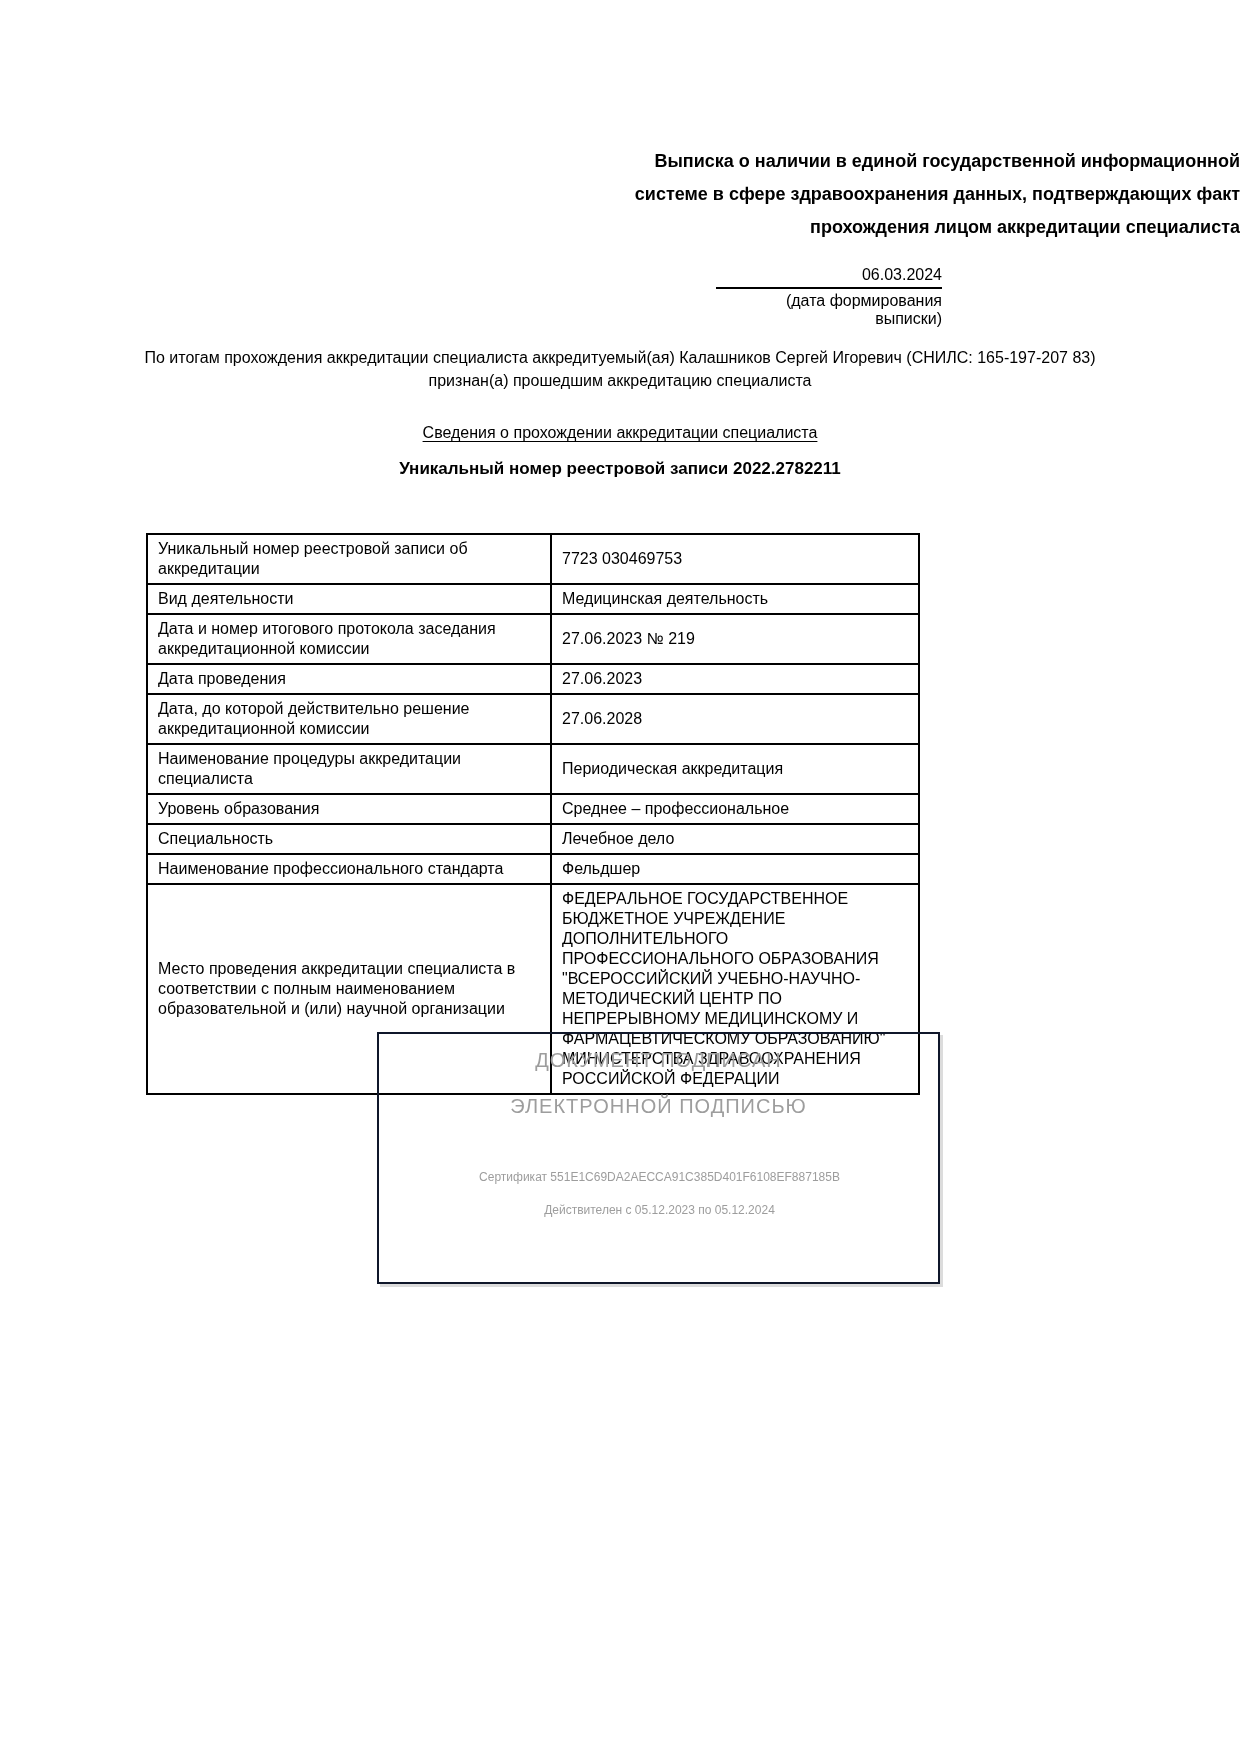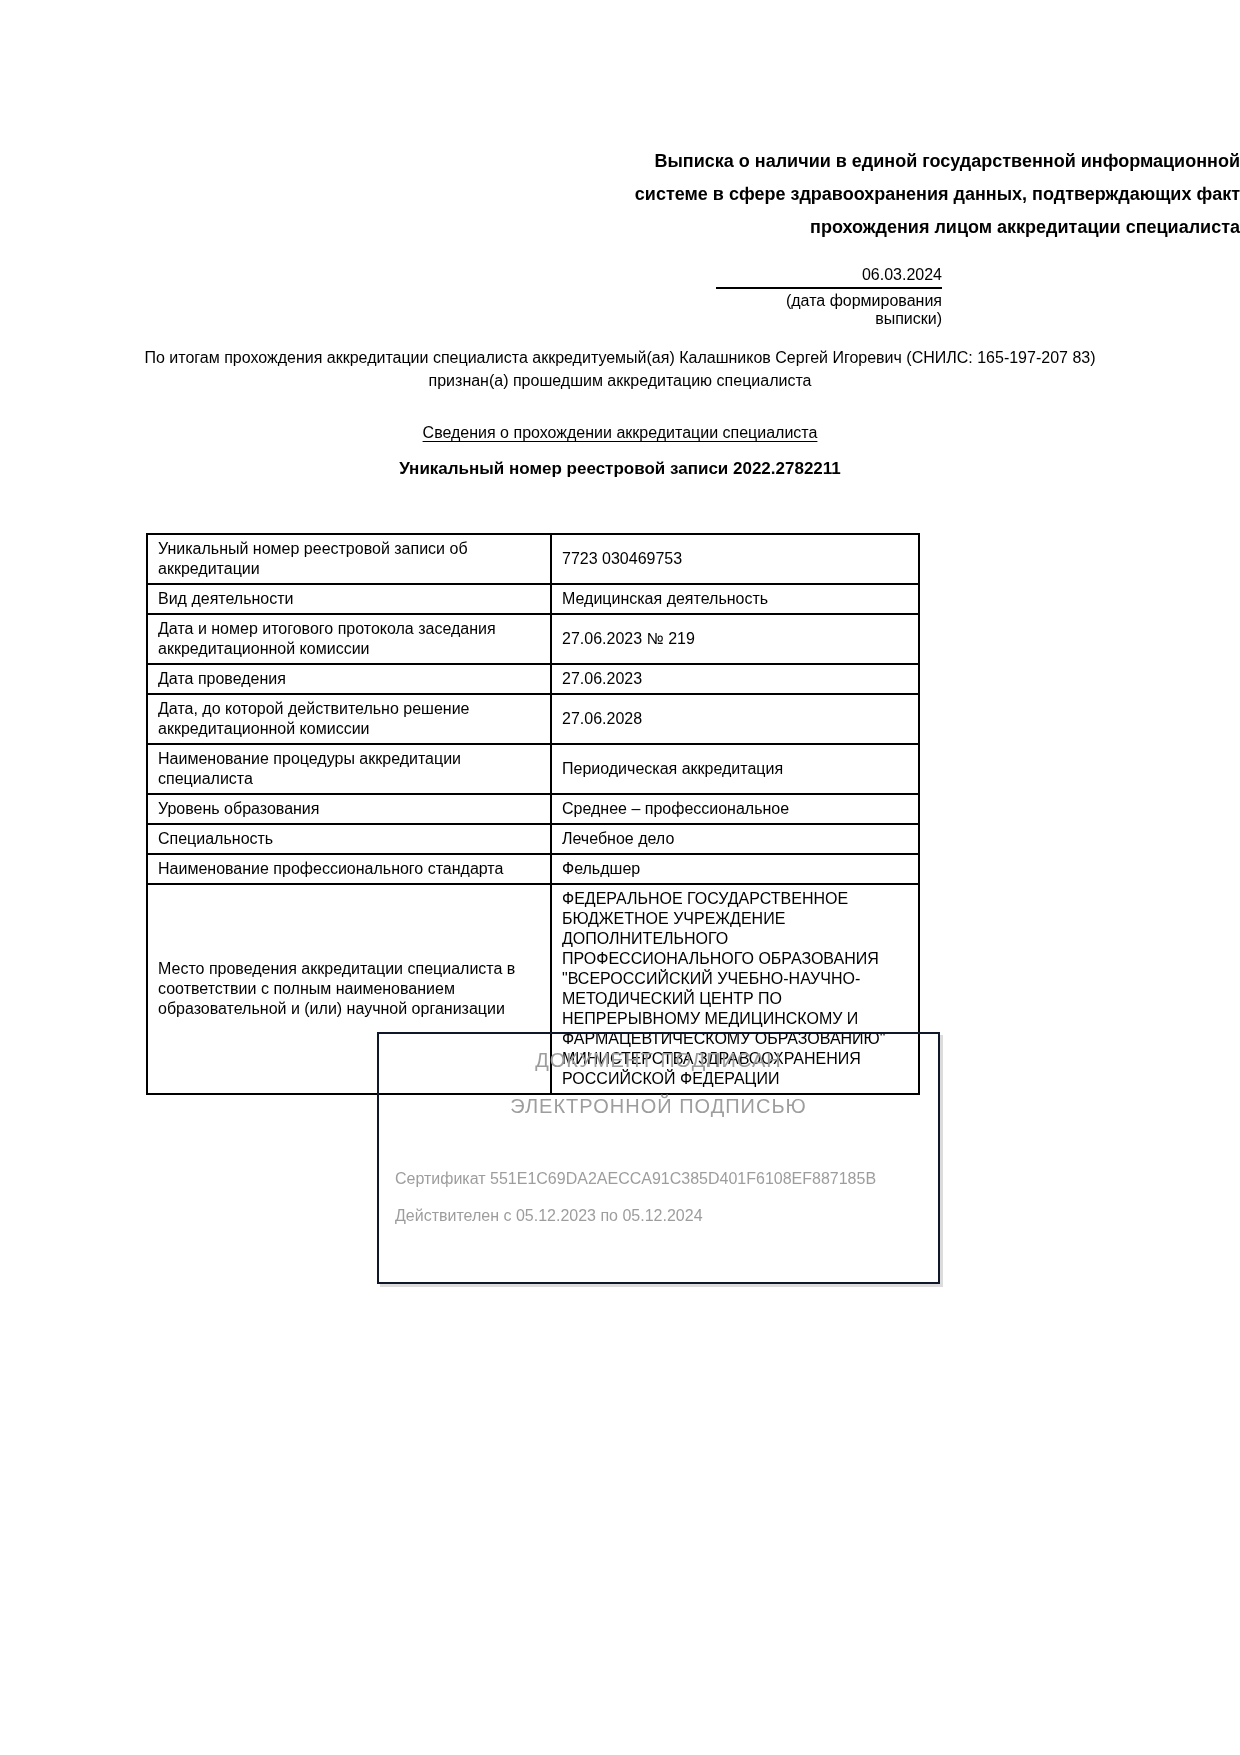--- a/index.html
+++ b/index.html
@@ -127,21 +127,22 @@
   }
   .sig-title {
     text-align: center;
     font-size: 20px;
     letter-spacing: 1px;
   }
   .sig-title.first { margin-top: 15px; }
   .sig-title.second { margin-top: 23px; }
   .sig-details {
     margin: 52px 14px 0 16px;
-    font-size: 16px;
+    font-size: 12px;
+    text-align: center;
   }
   .sig-line { margin-top: 0; }
   .sig-line + .sig-line { margin-top: 19px; }
 </style>
 </head>
 <body>
 
 <div class="page">
 
   <div class="doc-title">

